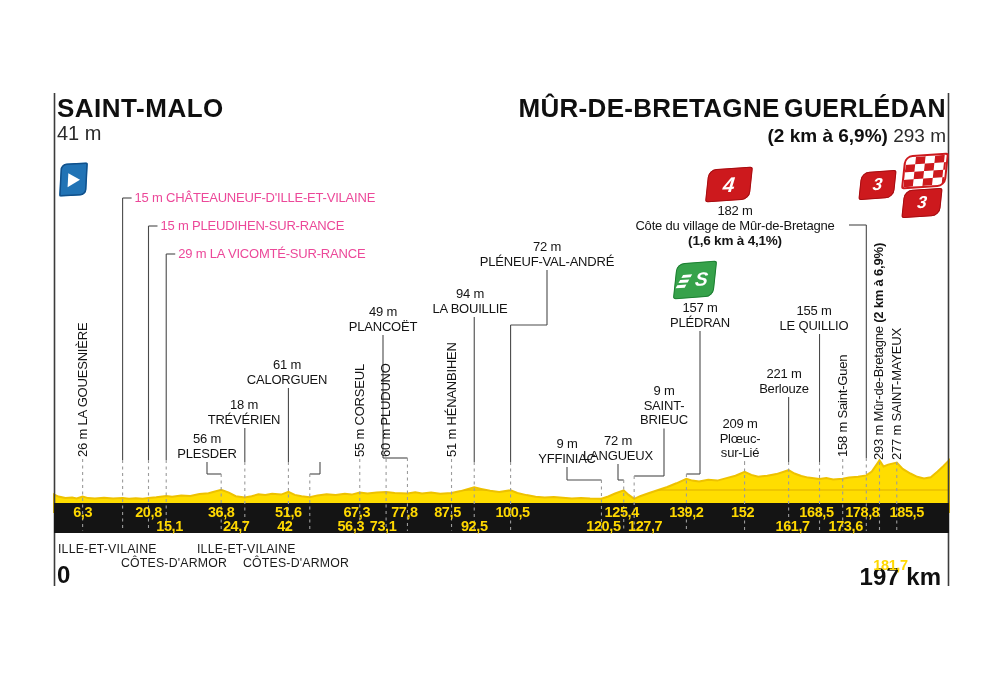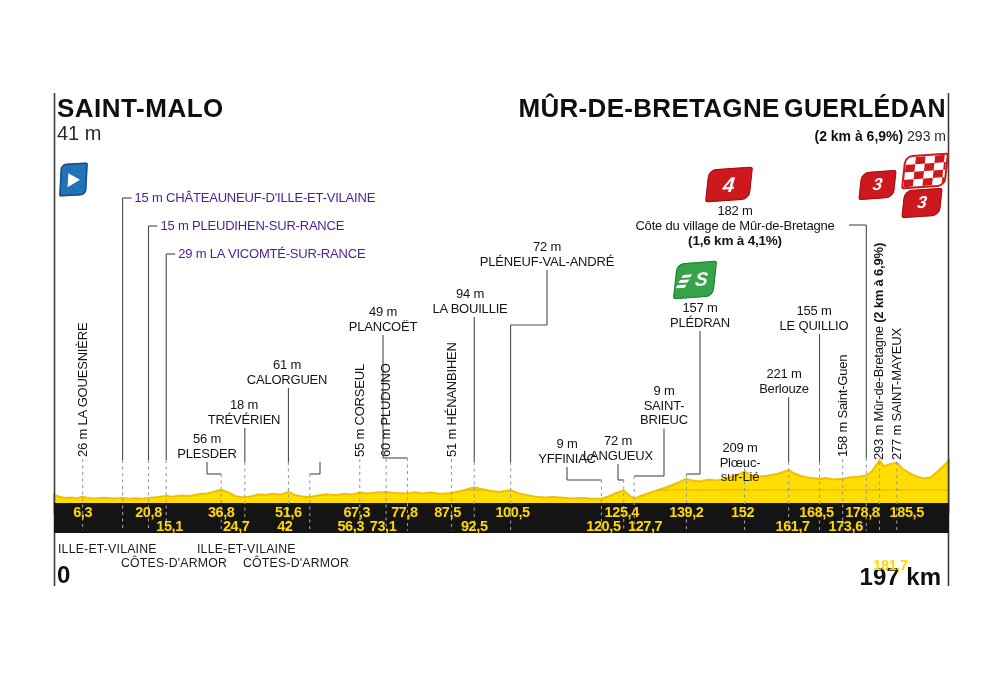--- a/index.html
+++ b/index.html
@@ -6,28 +6,28 @@
   #stage{position:relative;width:1000px;height:586px;background:#fff;overflow:hidden;
          font-family:"Liberation Sans",sans-serif;}
   #layer-svg{position:absolute;left:0;top:0}
   .t-left{position:absolute;left:57px;top:95px;color:#0f0f0f}
   .t-left .name{font-size:26px;font-weight:700;letter-spacing:.5px;line-height:27px}
   .t-left .elev{font-size:20px;font-weight:400;color:#2b2b2b;line-height:22px}
   .t-right{position:absolute;right:54px;top:95px;text-align:right;color:#0f0f0f}
   .t-right .l1{line-height:27px;white-space:nowrap}
   .t-right .name{font-size:26px;font-weight:700;letter-spacing:.3px}
   .t-right .suffix{font-size:25px;font-weight:700;letter-spacing:.4px}
-  .t-right .l2{font-size:14px;line-height:22px;white-space:nowrap}
+  .t-right .l2{font-size:19px;line-height:22px;white-space:nowrap}
   .t-right .grad{font-weight:700}
   .t-right .felev{font-weight:400;color:#2b2b2b}
   .wp{position:absolute;width:300px;margin-left:-150px;text-align:center;font-size:13px;
       line-height:14.5px;color:#141414;letter-spacing:-.2px}
   .wpv{position:absolute;white-space:nowrap;font-size:13px;line-height:14px;height:14px;
        color:#141414;transform-origin:0 100%;transform:rotate(-90deg);letter-spacing:-.2px}
-  .wps{position:absolute;white-space:nowrap;font-size:13px;color:#4c1d95;letter-spacing:-.2px;line-height:14px}
+  .wps{position:absolute;white-space:nowrap;font-size:13px;color:#ec4899;letter-spacing:-.2px;line-height:14px}
   .bold{font-weight:700}
   .knum{position:absolute;width:66px;margin-left:-33px;text-align:center;font-size:14.5px;
         font-weight:700;color:#ffd800;letter-spacing:-.4px;line-height:14px}
   .dept{position:absolute;font-size:12.3px;color:#1a1a1a;letter-spacing:.2px;white-space:nowrap;line-height:13px}
   .bnum{position:absolute;font-size:24px;font-weight:700;color:#0f0f0f;line-height:26px}
   .badge{position:absolute;display:flex;align-items:center;justify-content:center;color:#fff;
          font-style:italic;font-weight:700;transform:skewX(-10deg) rotate(-4deg)}
   .badge.cat{background:#cd191d;border-radius:8px 3px 8px 3px;box-shadow:inset 0 0 0 1px #a30f13}
   .badge.sprint{background:#36a24a;border-radius:8px 3px 8px 3px;box-shadow:inset 0 0 0 1px #1e7d33}
   .badge.check{background-color:#fff;border:2px solid #cd191d;border-radius:8px 3px 8px 3px;
@@ -167,21 +167,21 @@
     </div>
     <div class="wp" style="left: 664px; top: 384px;">
       <div>9 m</div>
       <div>SAINT-</div>
       <div>BRIEUC</div>
     </div>
     <div class="wp" style="left: 700px; top: 301px;">
       <div>157 m</div>
       <div>PLÉDRAN</div>
     </div>
-    <div class="wp" style="left: 740px; top: 417px; margin-top: 24px;">
+    <div class="wp" style="left: 740px; top: 417px;">
       <div>209 m</div>
       <div>Plœuc-</div>
       <div>sur-Lié</div>
     </div>
     <div class="wp" style="left: 784px; top: 367px;">
       <div>221 m</div>
       <div>Berlouze</div>
     </div>
     <div class="wp" style="left: 814px; top: 304px;">
       <div>155 m</div>

